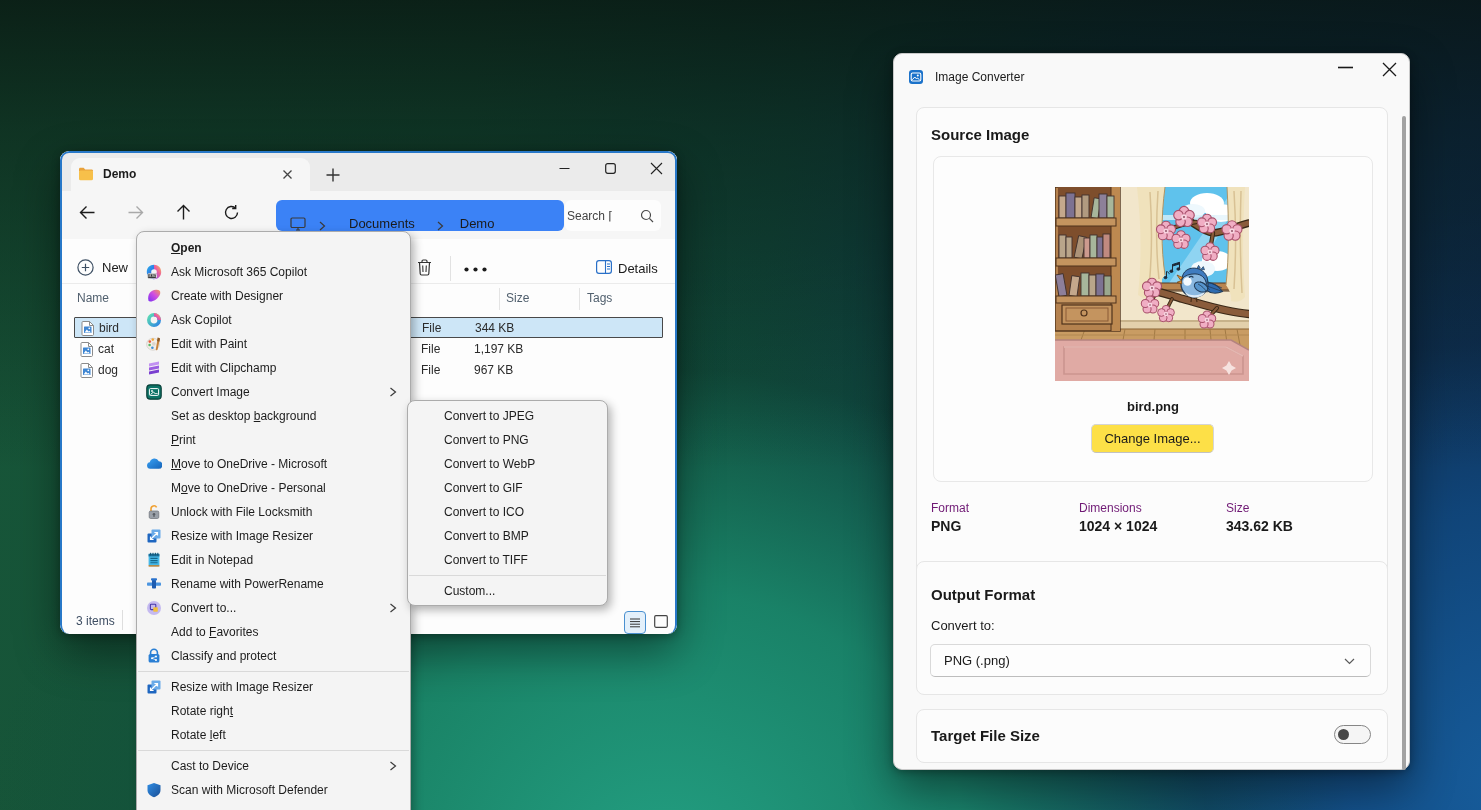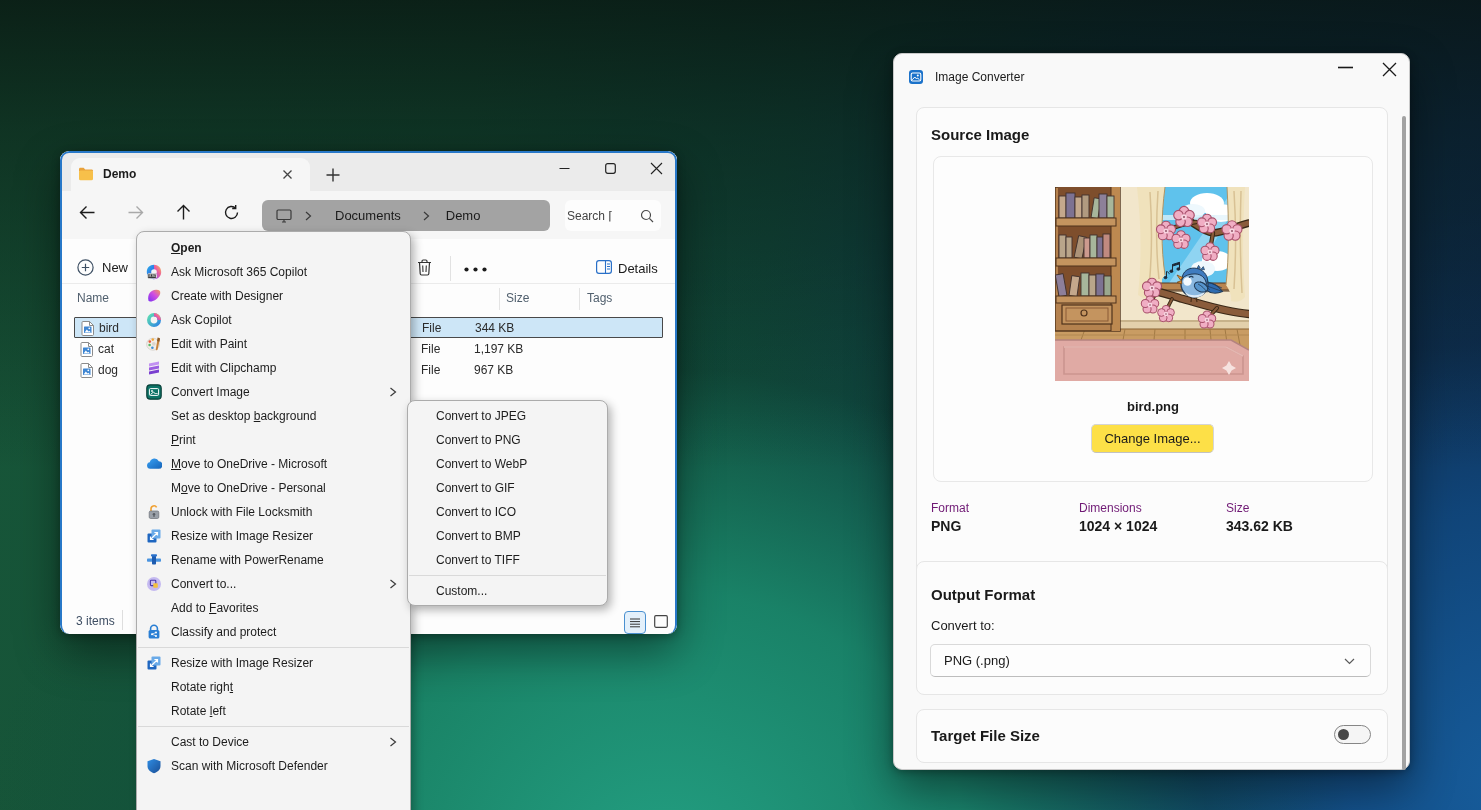--- a/index.html
+++ b/index.html
@@ -23,21 +23,21 @@
 #titlebar{left:0;top:2px;width:100%;height:38px;background:#ebebeb}
 #tab{left:11px;top:5px;width:239px;height:33px;background:#f6f6f6;border-radius:9px 9px 0 0}
 #tab .fticon{left:7px;top:9px}
 #tab .tname{position:absolute;left:32px;top:9px;font-size:12px;font-weight:bold;color:#1c1c1c}
 #tab .tclose{position:absolute;left:206px;top:6px;width:21px;height:21px}
 #newtab{left:259px;top:11px}
 .capbtns{right:-2px;top:0;height:31px;display:flex}
 .capbtns .cb{width:46px;height:31px;display:flex;align-items:center;justify-content:center}
 #navbar{left:0;top:40px;width:100%;height:48px;background:#f6f6f6}
 .navic{position:absolute;top:13px}
-#addrbar{left:202px;top:9px;width:288px;height:31px;background:#a3a3a3;border-radius:6px;display:flex;align-items:center;font-size:12px;color:#1b1b1b}
+#addrbar{left:216px;top:9px;width:288px;height:31px;background:#3b82f6;border-radius:6px;display:flex;align-items:flex-end;font-size:12px;color:#1b1b1b}
 #searchbar{left:505px;top:9px;width:96px;height:31px;background:#fdfdfd;border-radius:6px;display:flex;align-items:center;font-size:12px;color:#454545}
 #toolbar{left:0;top:88px;width:100%;height:45px;background:#fdfdfd;border-bottom:1px solid #ebebeb}
 #lheader{left:0;top:133px;width:100%;height:29px;font-size:12px;color:#51606e}
 .hsep{position:absolute;top:4px;height:22px;width:1px;background:#e4e4e4}
 #rows{left:0;top:162px;width:100%}
 .frow{position:absolute;left:14px;width:589px;height:21px;font-size:12px;color:#2b2b2b}
 .frow .fname{position:absolute;left:24px;top:3px}
 .frow .ftype{position:absolute;left:347px;top:3px}
 .frow .fsize{position:absolute;left:400px;top:3px;width:118px;}
 .frow .ficon{position:absolute;left:6px;top:3px}
@@ -47,21 +47,21 @@
 #cmenu{z-index:200;left:136px;top:231px;width:275px;height:600px;background:#f4f4f4;
   border:1px solid #ababab;border-radius:8px 8px 8px 8px;box-shadow:3px 4px 10px rgba(0,0,0,0.3);
   padding-top:4px;font-size:12px;color:#1c1c1c}
 .mi{position:relative;height:24px;line-height:24px;padding-left:34px;white-space:pre}
 .mi .mic{position:absolute;left:9px;top:4px;width:16px;height:16px}
 .mi .mar{position:absolute;right:13px;top:7px}
 .msep{height:1px;background:#d9d9d9;margin:3px 1px}
 #submenu{z-index:201;left:407px;top:400px;width:201px;height:206px;background:#f4f4f4;
   border:1px solid #ababab;border-radius:8px;box-shadow:3px 4px 10px rgba(0,0,0,0.3);
   padding-top:3px;font-size:12px;color:#1c1c1c}
-.si{height:24px;line-height:24px;padding-left:28px;white-space:pre}
+.si{height:24px;line-height:24px;padding-left:36px;white-space:pre}
 
 #conv{left:893px;top:53px;width:517px;height:717px;border-radius:9px;background:#f9f9f9;
   box-shadow:0 18px 45px rgba(0,0,0,0.45), 0 2px 8px rgba(0,0,0,0.3);border:1px solid #c9c9c9}
 #conv .ctitle{position:absolute;left:41px;top:16px;font-size:12px;color:#1b1b1b}
 .card{position:absolute;left:22px;width:472px;background:#fcfcfc;border:1px solid #e6e6e6;border-radius:8px}
 .h2{font-size:15px;font-weight:bold;color:#1a1a1a}
 #imgcard{position:absolute;left:16px;top:48px;width:440px;height:326px;background:#fdfdfd;border:1px solid #e8e8e8;border-radius:8px}
 #changebtn{position:absolute;left:157px;top:267px;width:123px;height:29px;background:#fde047;
   border:1px solid #d5d5d5;border-bottom-color:#c2c2c2;border-radius:5px;font-size:13px;color:#1a1a1a;
   display:flex;align-items:center;justify-content:center}
@@ -513,20 +513,27 @@
         <rect x="3.2" y="7" width="9.6" height="7.5" rx="1.4" fill="none" stroke="#6b7077" stroke-width="0.7"></rect>
         <circle cx="8" cy="10.2" r="1.3" fill="#5a5f66"></circle>
         <rect x="7.4" y="10.8" width="1.2" height="2.2" fill="#5a5f66"></rect>
       </svg>Unlock with File Locksmith</div>
   <div class="mi"><svg class="mic" viewBox="0 0 16 16">
         <rect x="1.5" y="5.5" width="9" height="9" rx="1" fill="#1e66c0"></rect>
         <rect x="5.5" y="1.5" width="9" height="9" rx="1" fill="#6aaae8"></rect>
         <path d="M4.5 11.5 L11.5 4.5 M8.4 4.5 H11.5 V7.6 M7.6 11.5 H4.5 V8.4" stroke="#fff" stroke-width="1.2" fill="none"></path>
       </svg>Resize with Image Resizer</div>
   <div class="mi"><svg class="mic" viewBox="0 0 16 16">
+        <rect x="2.6" y="1.8" width="10.8" height="12.4" rx="1.2" fill="#45b8e8"></rect>
+        <rect x="2.6" y="1.8" width="10.8" height="2.6" fill="#1a6f9a"></rect>
+        <path d="M4.6 0.8 V3.4 M7 0.8 V3.4 M9.4 0.8 V3.4 M11.8 0.8 V3.4" stroke="#14506e" stroke-width="1"></path>
+        <path d="M4.4 6.4 H11.6 M4.4 8.6 H11.6 M4.4 10.8 H11.6" stroke="#14688e" stroke-width="1.1"></path>
+        <rect x="2.6" y="13.2" width="10.8" height="1.4" fill="#c87f28"></rect>
+      </svg>Edit in Notepad</div>
+  <div class="mi"><svg class="mic" viewBox="0 0 16 16">
         <rect x="1" y="6.6" width="14" height="3.2" rx="0.8" fill="#4a94e0"></rect>
         <rect x="6" y="3.6" width="4" height="9" rx="0.8" fill="#1d5cb0"></rect>
         <rect x="5" y="2.2" width="6" height="2.4" rx="0.8" fill="#2a72cc"></rect>
       </svg>Rename with PowerRename</div>
   <div class="mi"><svg class="mic" viewBox="0 0 16 16">
         <circle cx="8" cy="8" r="7" fill="#c5baf0"></circle>
         <rect x="4.4" y="4.2" width="5.4" height="5.4" rx="0.8" fill="none" stroke="#4a3aa8" stroke-width="1.1"></rect>
         <rect x="7.2" y="7.2" width="4.6" height="4.6" rx="0.8" fill="#f2c040"></rect>
       </svg>Convert to...
     <svg class="mar" width="8" height="10" viewBox="0 0 8 10">

